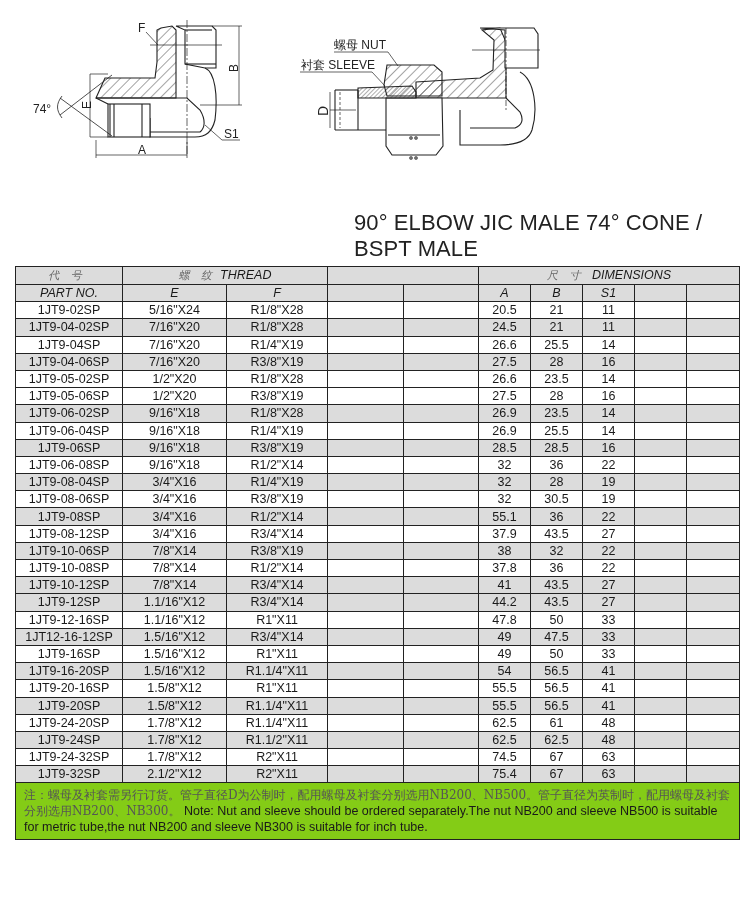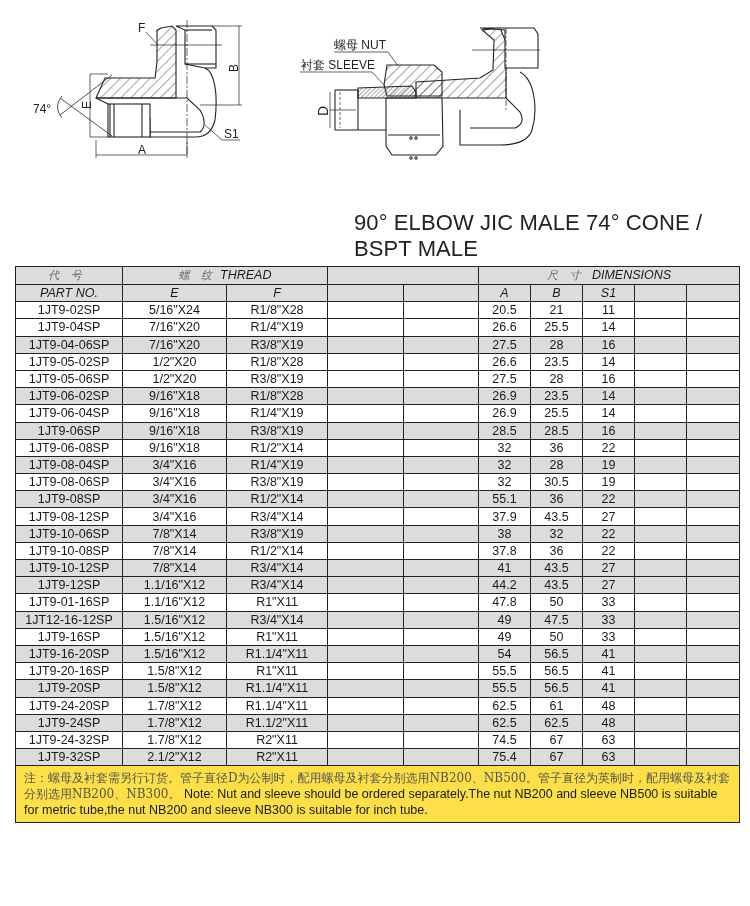--- a/index.html
+++ b/index.html
@@ -8,21 +8,21 @@
   .drawing { position: absolute; left: 0; top: 0; width: 750px; height: 200px; }
   .title { position: absolute; left: 354px; top: 210px; font-size: 22px; letter-spacing: 0.1px; color: #222; }
   table.spec { position: absolute; left: 15px; top: 266px; border-collapse: collapse;
                table-layout: fixed; width: 724px; font-size: 12.5px; }
   table.spec td { border: 1.5px solid #222; height: 16.2px; padding: 0; text-align: center;
                   line-height: 16px; white-space: nowrap; overflow: hidden; }
   table.spec tr.hdr td { background: #dcdcdc; font-style: italic; }
   table.spec tr.odd td { background: #ffffff; }
   table.spec tr.even td { background: #dcdcdc; }
   .cjk { color: #666; letter-spacing: 4px; margin-right: 4px; font-family: "DejaVu Serif", serif; font-size: 11px; }
-  .note-cell { text-align: left !important; white-space: normal !important; background: #fde047;
+  .note-cell { text-align: left !important; white-space: normal !important; background: #84cc16;
                font-size: 12.5px; line-height: 18px; padding: 4px 8px 4px 8px !important; height: auto !important; }
   .note-cn { color: #555; font-family: "DejaVu Serif", serif; font-size: 12px; }
   .note-en { text-align: justify; }
 </style>
 </head>
 <body>
 
 <svg class="drawing" viewBox="0 0 750 200" xmlns="http://www.w3.org/2000/svg">
   <defs>
     <pattern id="hatch" width="7" height="7" patternUnits="userSpaceOnUse" patternTransform="rotate(45)">
@@ -161,20 +161,32 @@
         <td>5/16"X24</td>
         <td>R1/8"X28</td>
         <td></td>
         <td></td>
         <td>20.5</td>
         <td>21</td>
         <td>11</td>
         <td></td>
         <td></td>
       </tr>
+      <tr class="even">
+        <td>1JT9-04-02SP</td>
+        <td>7/16"X20</td>
+        <td>R1/8"X28</td>
+        <td></td>
+        <td></td>
+        <td>24.5</td>
+        <td>21</td>
+        <td>11</td>
+        <td></td>
+        <td></td>
+      </tr>
       <tr class="odd">
         <td>1JT9-04SP</td>
         <td>7/16"X20</td>
         <td>R1/4"X19</td>
         <td></td>
         <td></td>
         <td>26.6</td>
         <td>25.5</td>
         <td>14</td>
         <td></td>
@@ -354,21 +366,21 @@
         <td>R3/4"X14</td>
         <td></td>
         <td></td>
         <td>44.2</td>
         <td>43.5</td>
         <td>27</td>
         <td></td>
         <td></td>
       </tr>
       <tr class="odd">
-        <td>1JT9-01-16SP</td>
+        <td>1JT9-12-16SP</td>
         <td>1.1/16"X12</td>
         <td>R1"X11</td>
         <td></td>
         <td></td>
         <td>47.8</td>
         <td>50</td>
         <td>33</td>
         <td></td>
         <td></td>
       </tr>

